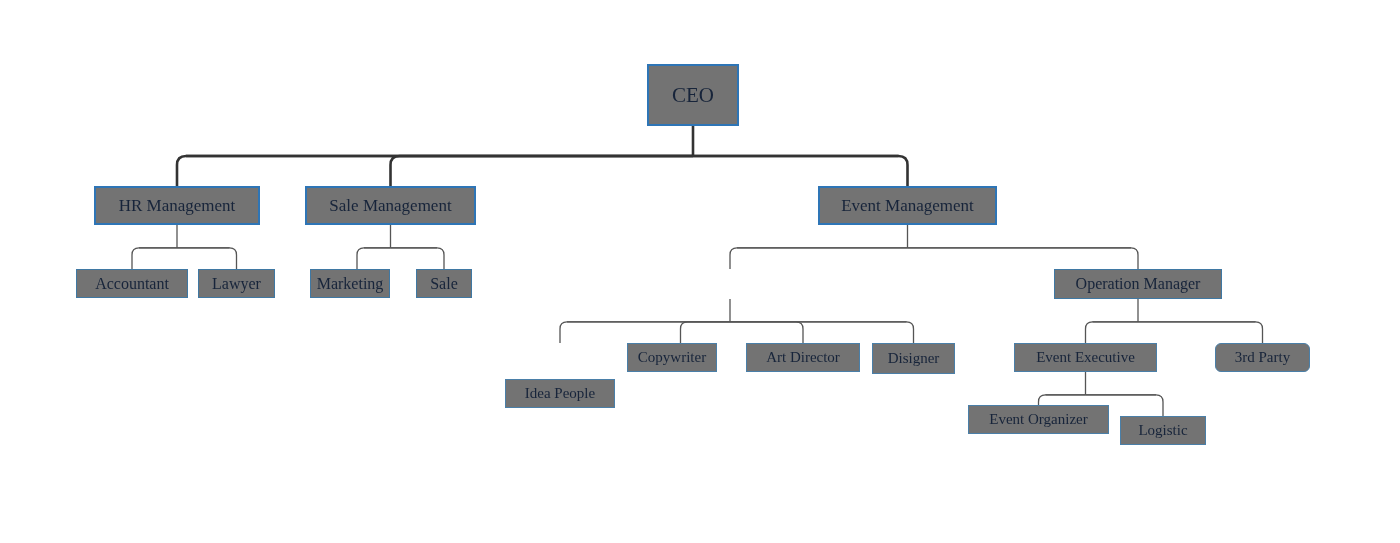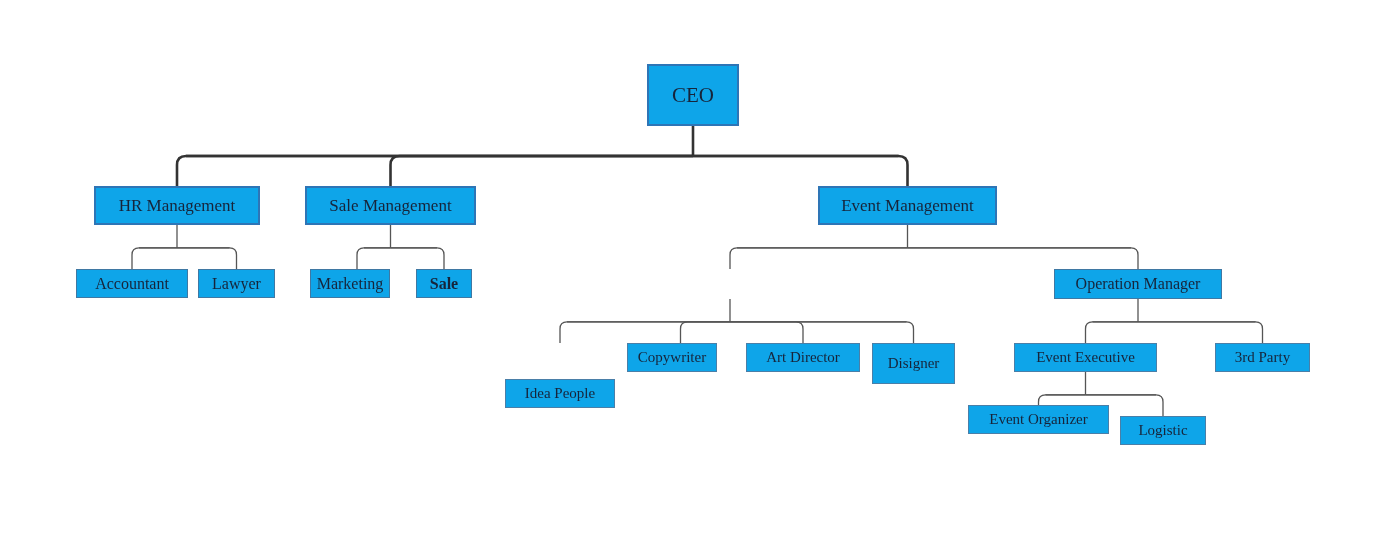--- a/index.html
+++ b/index.html
@@ -18,21 +18,21 @@
   #connector-layer {
     position: absolute;
     left: 0;
     top: 0;
     width: 1400px;
     height: 543px;
   }
   .node {
     position: absolute;
     box-sizing: border-box;
-    background: #0ea5e9;
+    background: #737373;
     border: 1px solid #4A7FA8;
     display: flex;
     align-items: center;
     justify-content: center;
     color: #17243a;
     white-space: nowrap;
     z-index: 2;
   }
   .node-label {
     display: block;
@@ -112,42 +112,42 @@
     </div>
     <div class="node lvl-2" style="left: 76px; top: 269px; width: 112px; height: 29px;">
       <span class="node-label">Accountant</span>
     </div>
     <div class="node lvl-2" style="left: 198px; top: 269px; width: 77px; height: 29px;">
       <span class="node-label">Lawyer</span>
     </div>
     <div class="node lvl-2" style="left: 310px; top: 269px; width: 80px; height: 29px;">
       <span class="node-label">Marketing</span>
     </div>
-    <div class="node lvl-2" style="left: 416px; top: 269px; width: 56px; height: 29px; font-weight: bold;">
+    <div class="node lvl-2" style="left: 416px; top: 269px; width: 56px; height: 29px;">
       <span class="node-label">Sale</span>
     </div>
     <div class="node lvl-2" style="left: 1054px; top: 269px; width: 168px; height: 30px;">
       <span class="node-label">Operation Manager</span>
     </div>
     <div class="node lvl-3" style="left: 505px; top: 343px; width: 110px; height: 29px; margin-top: 36px;">
       <span class="node-label">Idea People</span>
     </div>
     <div class="node lvl-3" style="left: 627px; top: 343px; width: 90px; height: 29px;">
       <span class="node-label">Copywriter</span>
     </div>
     <div class="node lvl-3" style="left: 746px; top: 343px; width: 114px; height: 29px;">
       <span class="node-label">Art Director</span>
     </div>
-    <div class="node lvl-3" style="left: 872px; top: 343px; width: 83px; height: 41px; align-items: center;">
+    <div class="node lvl-3" style="left: 872px; top: 343px; width: 83px; height: 31px; align-items: center;">
       <span class="node-label">Disigner</span>
     </div>
     <div class="node lvl-3" style="left: 1014px; top: 343px; width: 143px; height: 29px;">
       <span class="node-label">Event Executive</span>
     </div>
-    <div class="node lvl-3" style="left: 1215px; top: 343px; width: 95px; height: 29px;">
+    <div class="node lvl-3" style="left: 1215px; top: 343px; width: 95px; height: 29px; border-radius: 6px;">
       <span class="node-label">3rd Party</span>
     </div>
     <div class="node lvl-4" style="left: 968px; top: 405px; width: 141px; height: 29px;">
       <span class="node-label">Event Organizer</span>
     </div>
     <div class="node lvl-4" style="left: 1120px; top: 416px; width: 86px; height: 29px;">
       <span class="node-label">Logistic</span>
     </div>
   </div>
 

